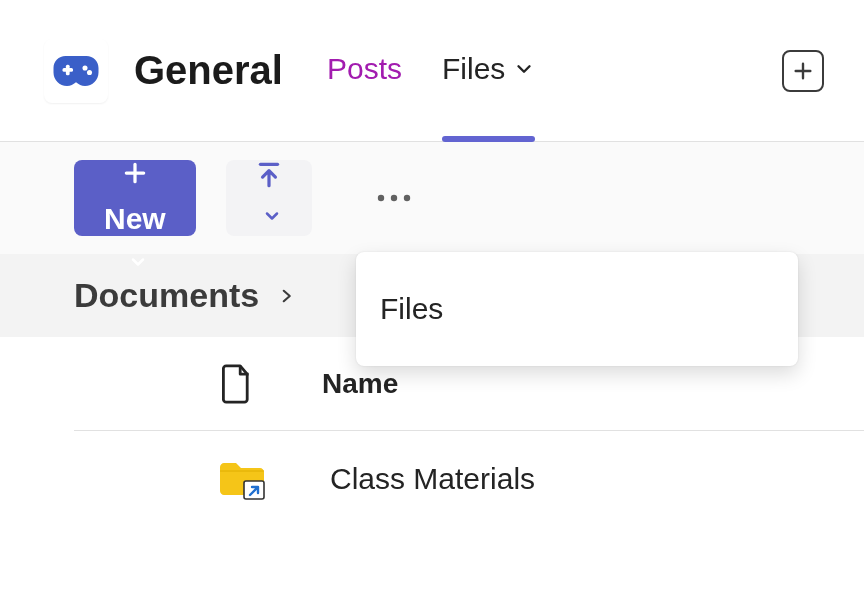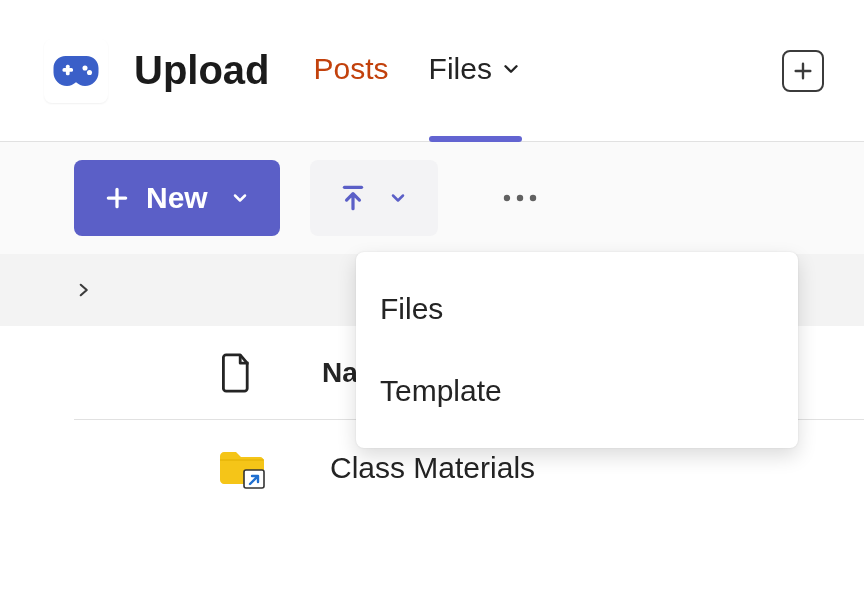--- a/index.html
+++ b/index.html
@@ -36,21 +36,21 @@
   .team-icon svg { width: 48px; height: 38px; }
   .channel-name {
     font-size: 40px;
     font-weight: 700;
     color: #1b1b1b;
     margin-right: 44px;
   }
   .tabs { display: flex; align-items: center; gap: 40px; height: 100%; }
   .tab {
     font-size: 30px;
-    color: #c2410c;
+    color: #a21caf;
     height: 100%;
     display: flex;
     align-items: center;
     padding-bottom: 4px;
     cursor: pointer;
     position: relative;
   }
   .tab.active { color: #242424; }
   .tab-chevron { margin-left: 8px; display: inline-flex; }
   .tab-underline {
@@ -86,20 +86,21 @@
     display: inline-flex;
     align-items: center;
     gap: 16px;
     height: 76px;
     padding: 0 30px;
     border-radius: 8px;
     font-size: 30px;
     font-weight: 600;
     cursor: pointer;
     border: none;
+    flex-direction: column;
   }
   .btn-primary {
     background: #5b5fc7;
     color: #ffffff;
   }
   .btn-secondary {
     background: #f3f3f5;
     color: #5b5fc7;
     font-weight: 400;
   }
@@ -187,21 +188,21 @@
     <span>
       <svg viewBox="0 0 64 44" width="48" height="38">
         <path fill="#3a5fc8" d="M18 2h28c9 0 16 7 16 16v6c0 10-8 18-18 18-5 0-8-2-12-5-4 3-7 5-12 5C10 42 2 34 2 24v-6C2 9 9 2 18 2z"></path>
         <circle cx="44" cy="18" r="3.4" fill="#fff"></circle>
         <circle cx="50" cy="24" r="3.4" fill="#fff"></circle>
         <rect x="14" y="18" width="14" height="5" rx="2" fill="#fff"></rect>
         <rect x="18.5" y="13.5" width="5" height="14" rx="2" fill="#fff"></rect>
       </svg>
     </span>
   </div>
-  <div class="channel-name">Upload</div>
+  <div class="channel-name">General</div>
   <div class="tabs">
     <div class="tab">
       <span>Posts</span>
     </div>
     <div class="tab active">
       <span>Files</span>
       <span class="tab-chevron">
         <svg width="22" height="22" viewBox="0 0 24 24">
             <path d="M6 9l6 6 6-6" stroke="#242424" stroke-width="2.6" fill="none" stroke-linecap="round" stroke-linejoin="round"></path>
           </svg>
@@ -252,20 +253,21 @@
       <svg width="36" height="10" viewBox="0 0 36 10">
         <circle cx="5" cy="5" r="3.2" fill="#616161"></circle>
         <circle cx="18" cy="5" r="3.2" fill="#616161"></circle>
         <circle cx="31" cy="5" r="3.2" fill="#616161"></circle>
       </svg>
     </span>
   </div>
 </div>
 
 <div class="breadcrumb-row">
+  <span class="breadcrumb-root">Documents</span>
   <span class="bc-chev">
     <svg width="18" height="28" viewBox="0 0 24 24">
         <path d="M9 5l8 7-8 7" stroke="#3b3b3b" stroke-width="2.8" fill="none" stroke-linecap="round" stroke-linejoin="round"></path>
       </svg>
   </span>
 </div>
 
 <div class="file-area">
   <div class="column-header">
     <div class="col-icon-cell">
@@ -289,14 +291,13 @@
           <path d="M33 38l8-8M41 30v6M41 30h-6" stroke="#1f6fd0" stroke-width="2.4" fill="none" stroke-linecap="round" stroke-linejoin="round"></path>
         </svg>
       </span>
     </div>
     <div class="file-name">Class Materials</div>
   </div>
 </div>
 
 <div class="dropdown">
   <div class="dropdown-item">Files</div>
-  <div class="dropdown-item">Template</div>
 </div>
 
 </body></html>

